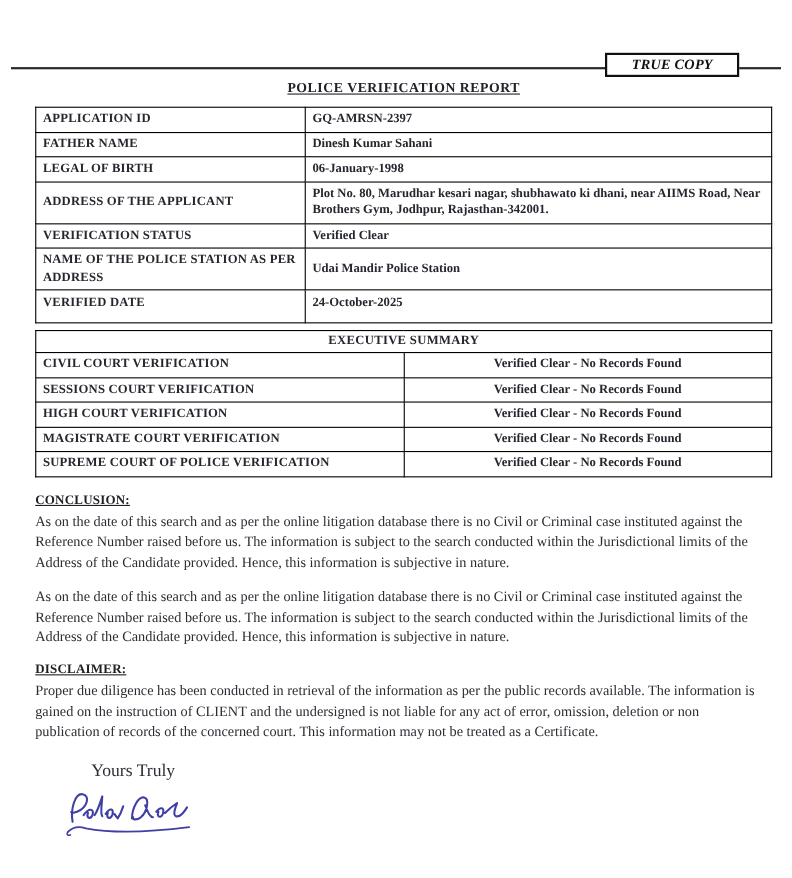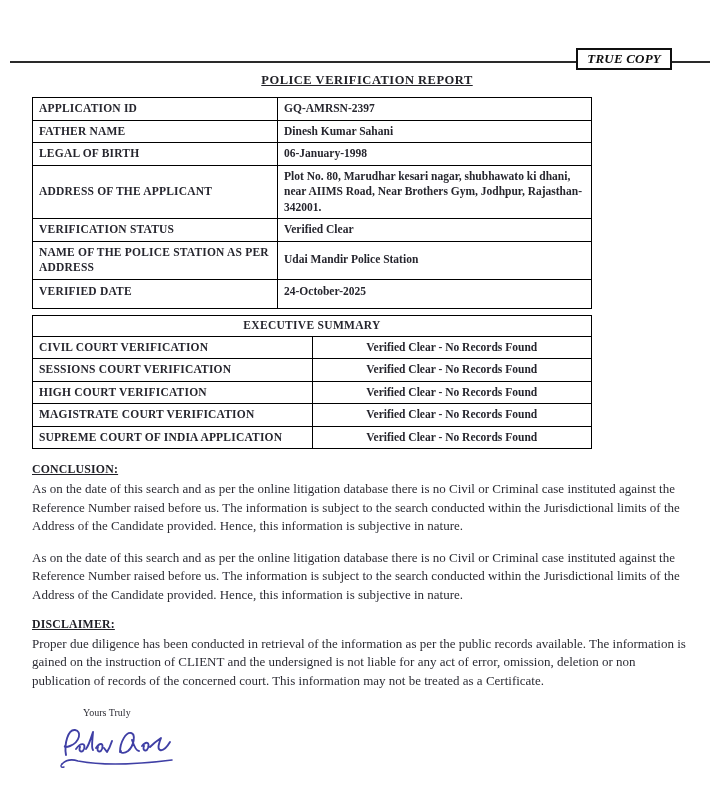--- a/index.html
+++ b/index.html
@@ -7,46 +7,46 @@
   body {
     width:720px; height:798px; overflow:hidden; position:relative;
     font-family:"Liberation Serif", serif; color:#26262e;
   }
   .page { padding:50px 18px 0 32px; position:relative; width:720px; height:798px; }
 
   
   .letterhead { text-align:center; font-weight:bold; font-size:12.5px; letter-spacing:0.4px; color:#3a3a44; line-height:17px; }
   .true-copy {
     position:absolute; top:48px; right:48px;
-    border:2px solid #101010; padding:1px 9px;
+    border:2px solid #101010; padding:1px 22px;
     font-style:italic; font-weight:bold; font-size:13px; color:#101010; letter-spacing:0.2px;
     background:#fff;
   }
   .head-rule { border:none; border-top:2px solid #2a2a2a; width:700px; margin:11px 0 0 -22px; }
 
   
   .report-title { margin-top:10px; text-align:center; font-weight:bold; font-size:12.5px; letter-spacing:0.5px; text-decoration:underline; color:#222228; }
 
   
-  table { border-collapse:collapse; width:560px; margin-top:9px; table-layout:fixed; }
+  table { border-collapse:collapse; width:670px; margin-top:9px; table-layout:fixed; }
   td { border:1px solid #000; font-size:11.5px; padding:3px 6px; vertical-align:middle; line-height:1.35; }
   td.lbl { width:245px; font-weight:bold; letter-spacing:0.2px; }
   td.val { font-weight:bold; }
   tr.tall td { padding-top:4px; padding-bottom:9px; vertical-align:top; }
   .summary-table { margin-top:6px; }
   .sum-head { text-align:center; font-weight:bold; letter-spacing:0.3px; padding:2px 6px; }
   .sum-val { text-align:center; font-weight:bold; }
 
   
   .section { margin-top:13px; }
   .sec-head { font-weight:bold; font-size:11.8px; text-decoration:underline; letter-spacing:0.2px; color:#1f1f26; }
   .sec-body { margin-top:3px; font-size:13px; line-height:1.42; width:655px; color:#2c2c34; }
 
   
-  .yours { margin:17px 0 0 51px; font-size:10px; color:#2c2c34; }
+  .yours { margin:17px 0 0 51px; font-size:16px; color:#2c2c34; }
   .sig-wrap { margin:4px 0 0 22px; height:58px; }
 </style>
 </head>
 <body>
 
 <div class="page">
 
 
   <div class="true-copy">TRUE COPY</div>
 
@@ -102,21 +102,21 @@
       </tr>
       <tr>
         <td class="lbl">HIGH COURT VERIFICATION</td>
         <td class="sum-val">Verified Clear - No Records Found</td>
       </tr>
       <tr>
         <td class="lbl">MAGISTRATE COURT VERIFICATION</td>
         <td class="sum-val">Verified Clear - No Records Found</td>
       </tr>
       <tr>
-        <td class="lbl">SUPREME COURT OF INDIA APPLICATION</td>
+        <td class="lbl">SUPREME COURT OF POLICE VERIFICATION</td>
         <td class="sum-val">Verified Clear - No Records Found</td>
       </tr>
     </tbody>
   </table>
 
   <div class="section">
     <div class="sec-head">CONCLUSION:</div>
     <div class="sec-body">As on the date of this search and as per the online litigation database there is no Civil or Criminal case instituted against the Reference Number raised before us. The information is subject to the search conducted within the Jurisdictional limits of the Address of the Candidate provided. Hence, this information is subjective in nature.</div>
   </div>
 

